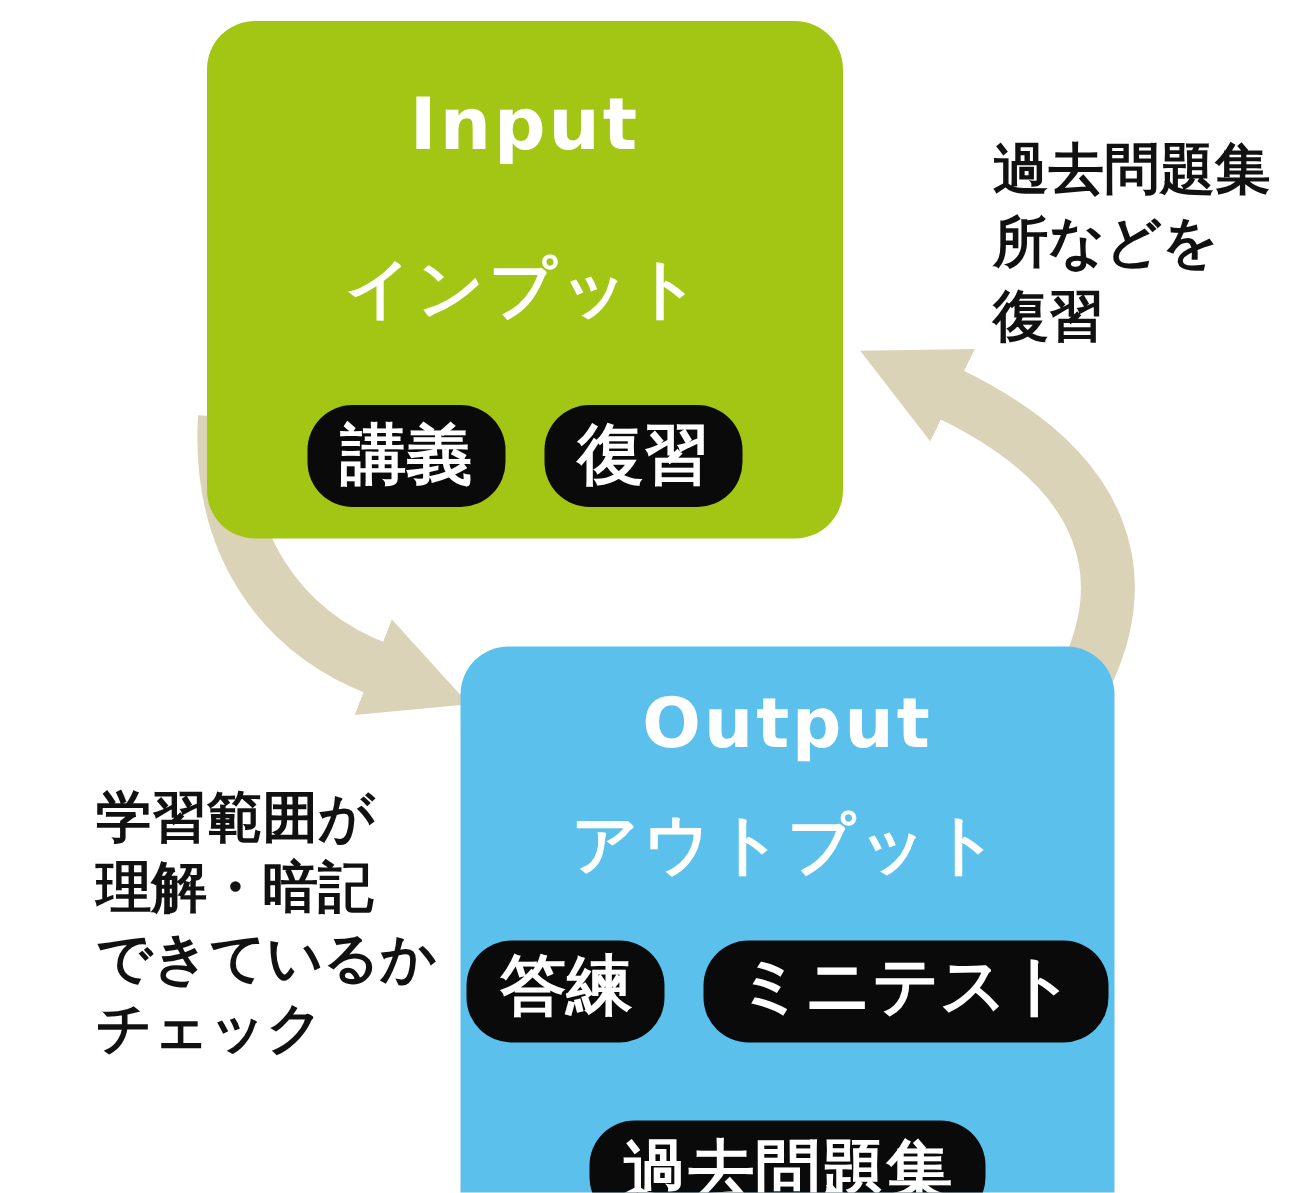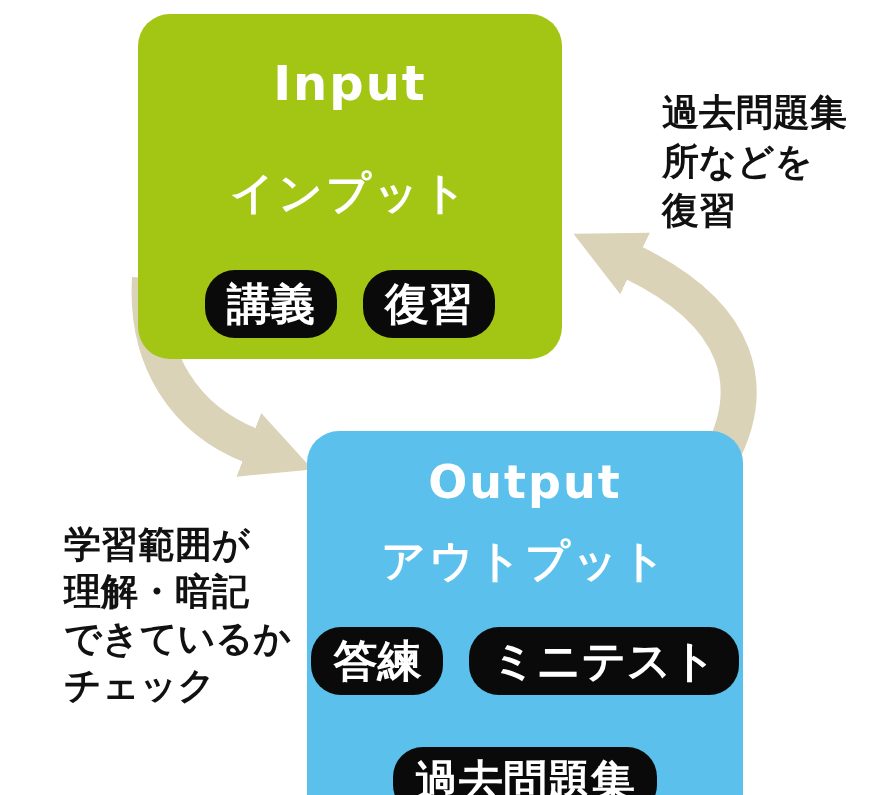--- a/index.html
+++ b/index.html
@@ -52,29 +52,28 @@
   }
   .title-ja {
     font-size: 44px;
     line-height: 62px;
     letter-spacing: 3px;
     margin-top: 24px;
   }
   .box-output .title-ja {
     line-height: 58px;
     margin-top: 0;
-    font-family: Liberation Mono, monospace;
   }
   .pill-row {
     display: flex;
     gap: 26px;
     justify-content: center;
   }
   .box-input .pill-row { margin-top: 22px; align-items: center; }
-  .box-output .pill-row-1 { margin-top: 10px; }
+  .box-output .pill-row-1 { margin-top: 10px; font-family: Liberation Mono, monospace; }
   .box-output .pill-row-2 { margin-top: 28px; }
   .pill {
     background: #0a0a0a;
     color: #ffffff;
     border-radius: 30px;
     padding: 8px 22px;
     font-size: 44px;
     line-height: 52px;
     white-space: nowrap;
   }

